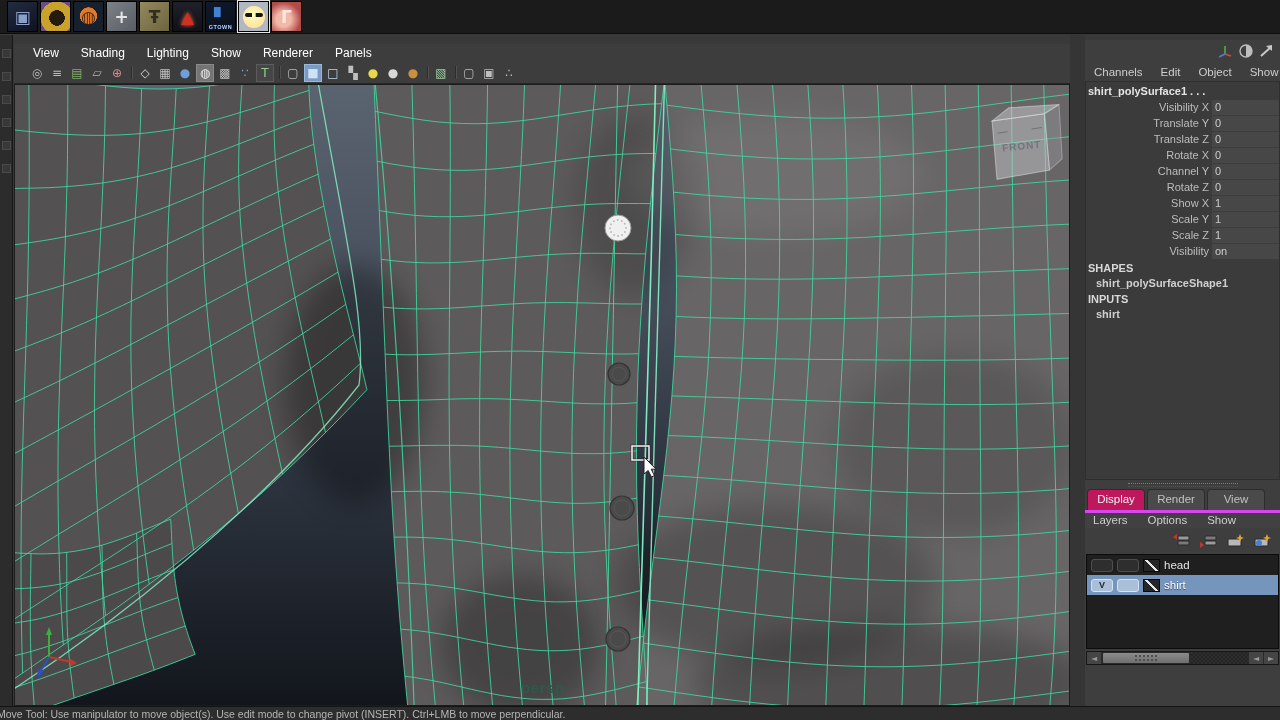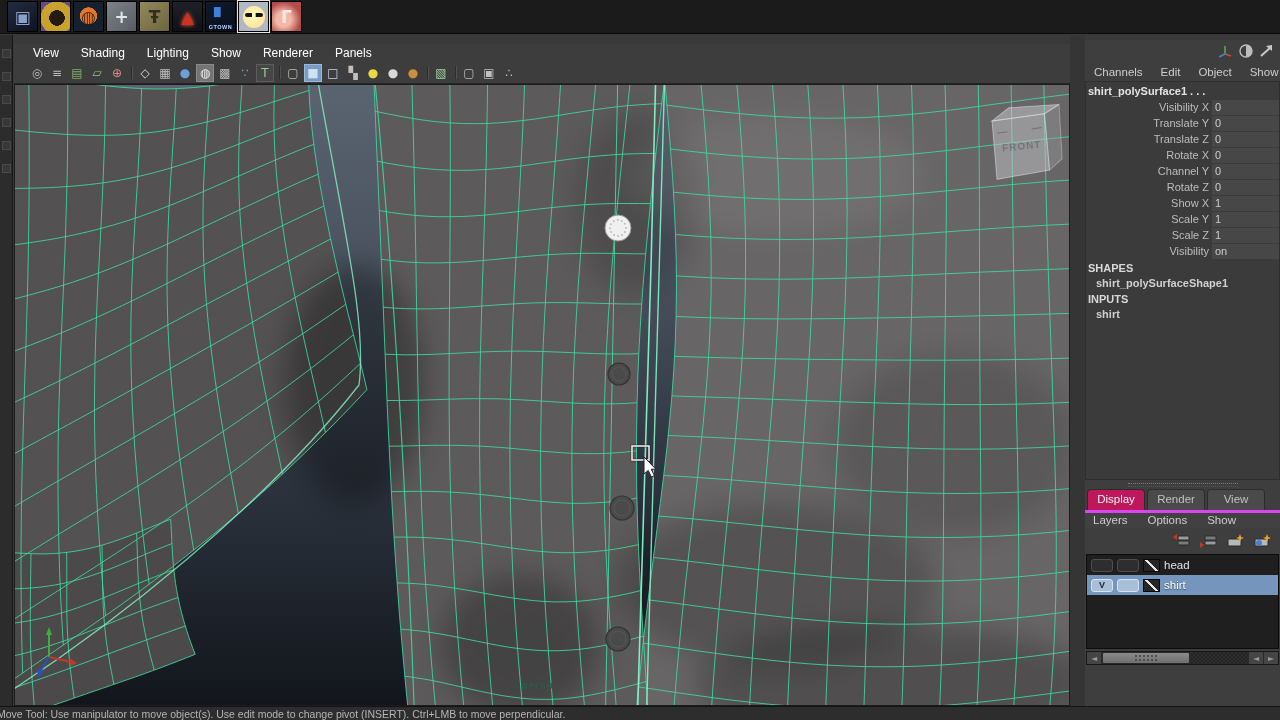--- a/index.html
+++ b/index.html
@@ -46,21 +46,21 @@
   .pt-icon.active { background:#747474; border:1px solid #8a8a8a; color:#f2f2f2; }
   .pt-icon.active-blue { background:#7a9cc4; border:1px solid #9ab8da; color:#eaf2fa; }
   .pt-sep { width:6px; height:14px; color:#2c2c2c; font-size:12px; display:flex; align-items:center; justify-content:center; }
   .pt-sep::before { content:""; width:1px; height:13px; background:#2d2d2d; box-shadow:1px 0 0 #515151; }
 
   
   .viewport { position:absolute; left:14px; top:84px; width:1056px; height:622px;
     background:linear-gradient(180deg,#5a6470 0%,#49525e 30%,#2e3540 62%,#12161c 100%);
     border:1px solid #1c1c1c; overflow:hidden; cursor:default; }
   .viewport svg { position:absolute; left:0; top:0; }
-  .persp-label { position:absolute; left:506px; top:594px; color:#2e5a4b; font-size:11px; font-weight:bold; letter-spacing:.5px; }
+  .persp-label { position:absolute; left:506px; top:594px; color:#2e5a4b; font-size:15px; font-weight:bold; letter-spacing:.5px; }
 
   
   .panel-gap { position:absolute; left:1070px; top:35px; width:15px; height:685px; background:#353535; }
   .right-panel { position:absolute; left:1085px; top:40px; width:195px; height:666px; background:#3e3e3e; font-size:11.5px; color:#c4c4c4; }
   .cb-titlebar { height:21px; display:flex; align-items:center; gap:5px; padding:0 3px; }
   .drag-dots { width:22px; height:8px; background-image:radial-gradient(#717171 1px, transparent 1.2px); background-size:4px 4px; }
   .cb-title { color:#bdbdbd; font-size:11px; white-space:nowrap; }
   .win-btn { width:13px; height:13px; background:#4a4a4a; border:1px solid #1f1f1f; color:#d0d0d0;
     font-size:9px; display:flex; align-items:center; justify-content:center; cursor:pointer; }
   .btn-max::before { content:""; width:6px; height:5px; border:1px solid #cfcfcf; box-shadow:2px -2px 0 -0px #8a8a8a; }

